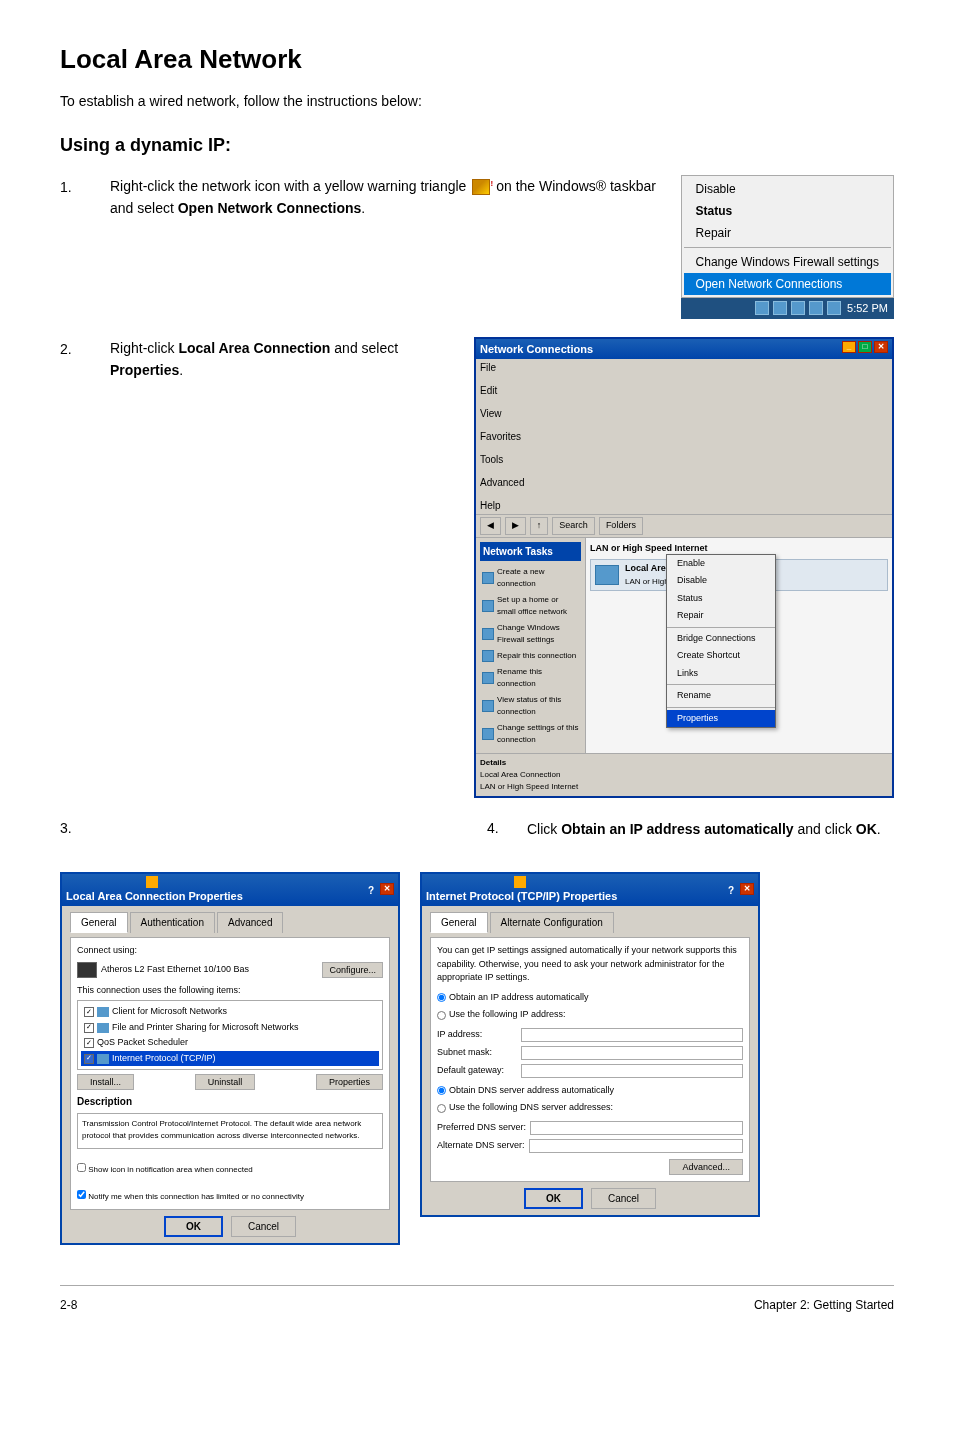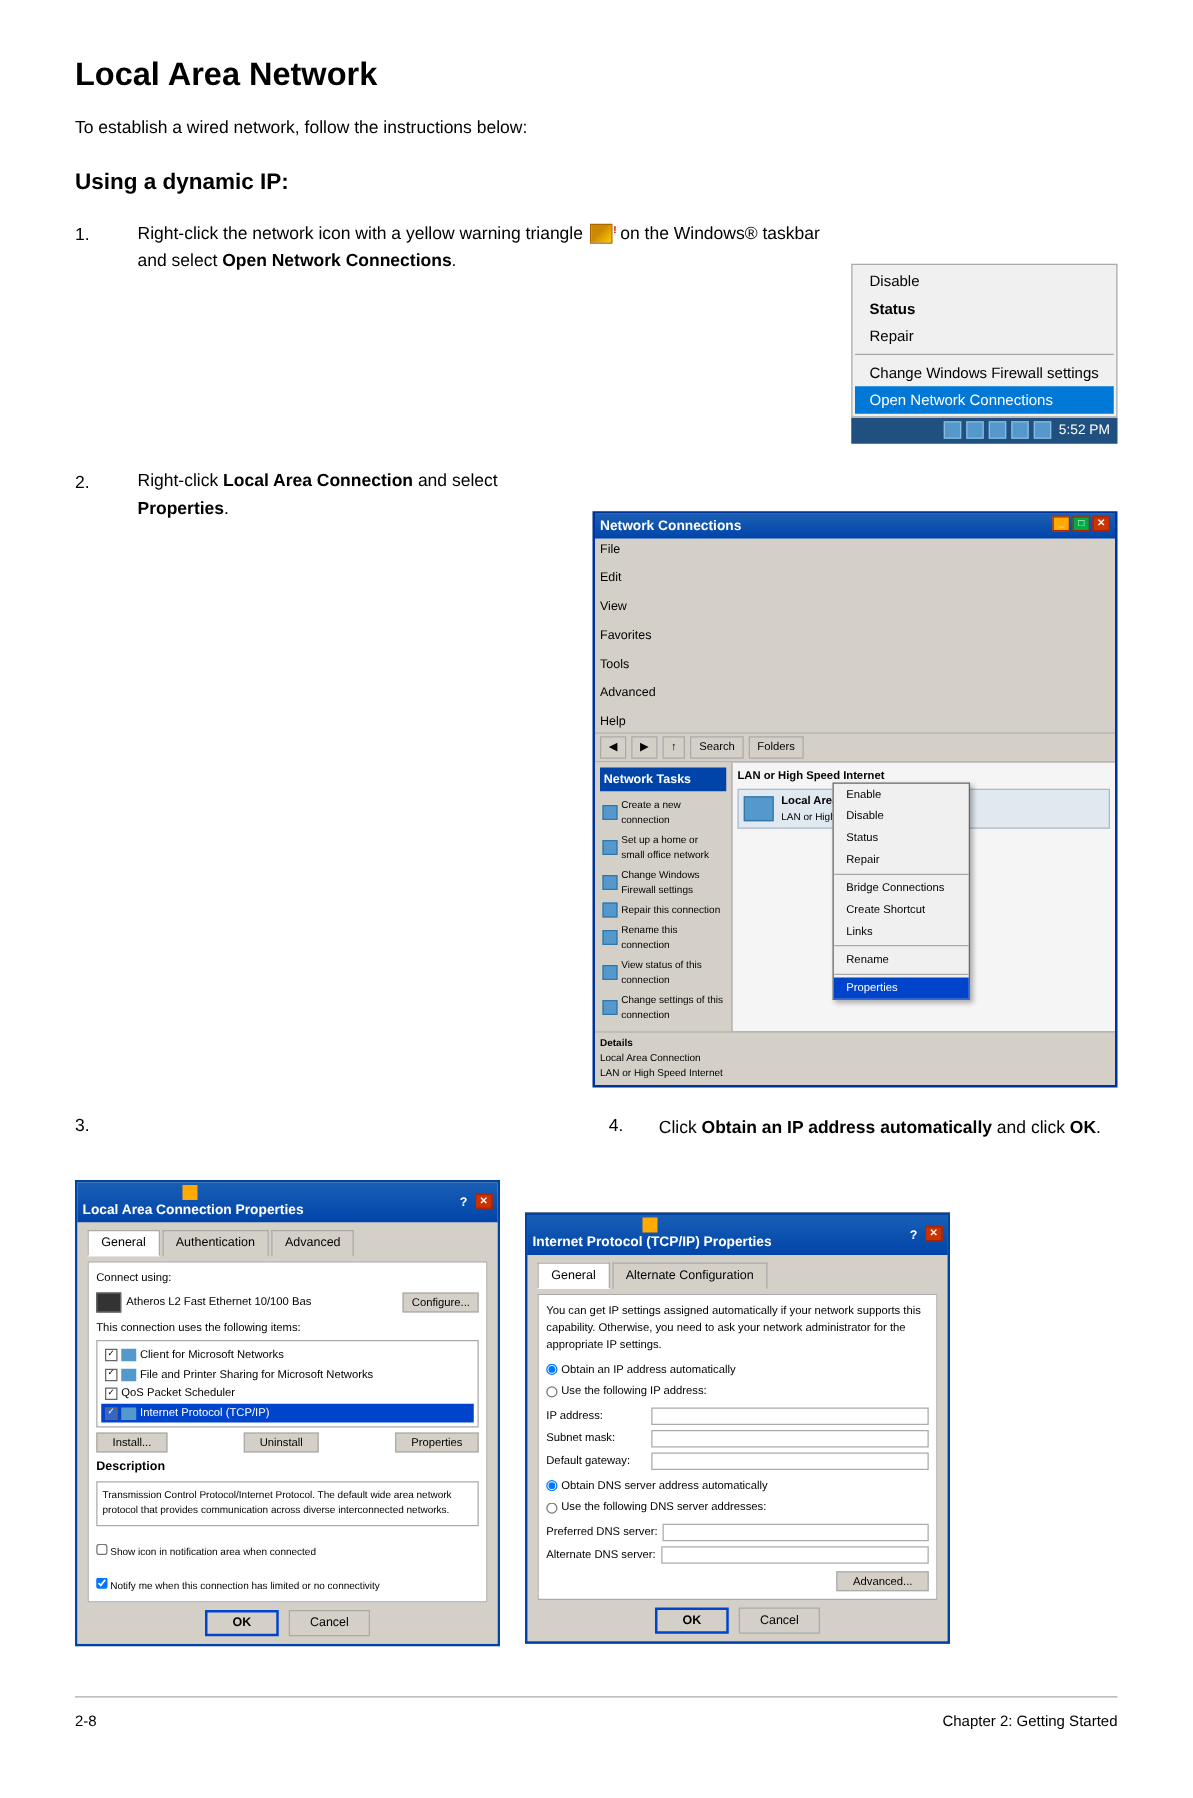--- a/index.html
+++ b/index.html
@@ -433,24 +433,23 @@
     .cancel-btn {
       padding: 3px 16px;
       background: #d4d0c8;
       border: 1px solid #aaa;
       font-size: 10px;
     }
 
     
     .ip-dialog {
       border: 2px solid #0044aa;
-      background: #a16207;
+      background: #14b8a6;
       font-size: 10px;
       width: 340px;
-      margin-top: 26px;
     }
 
     
     .page-footer {
       margin-top: 40px;
       border-top: 1px solid #aaa;
       padding-top: 10px;
       display: flex;
       justify-content: space-between;
       font-size: 12px;
@@ -460,21 +459,20 @@
     .step1-layout {
       display: flex;
       gap: 20px;
       align-items: flex-start;
     }
     .step1-text-col {
       flex: 1;
     }
     .step1-screenshot-col {
       flex-shrink: 0;
-      margin-top: 36px;
     }
     .network-icon-inline {
       display: inline-block;
       width: 18px;
       height: 16px;
       background: linear-gradient(135deg, #cc8800 40%, #ffcc00 100%);
       border: 1px solid #aa6600;
       margin: 0 2px;
       vertical-align: middle;
       position: relative;

